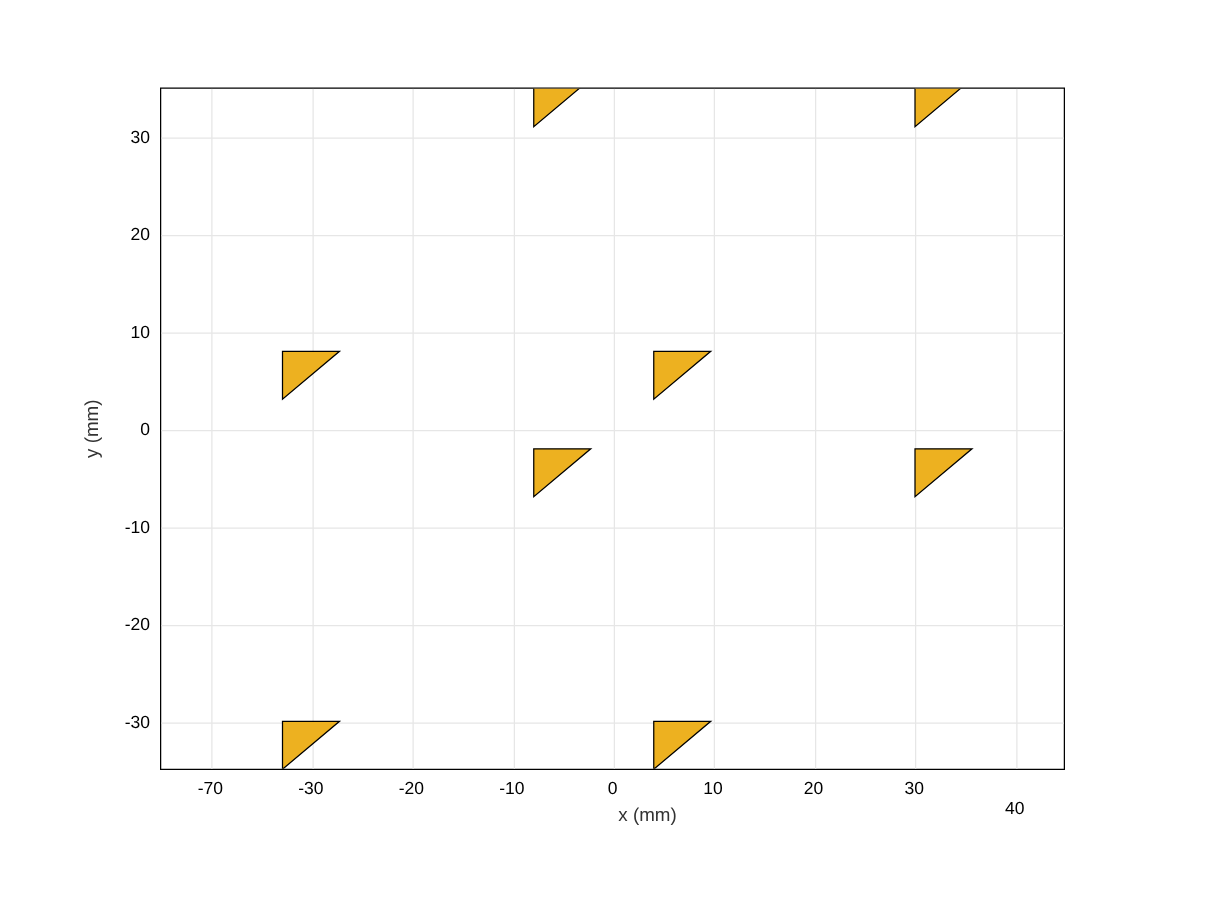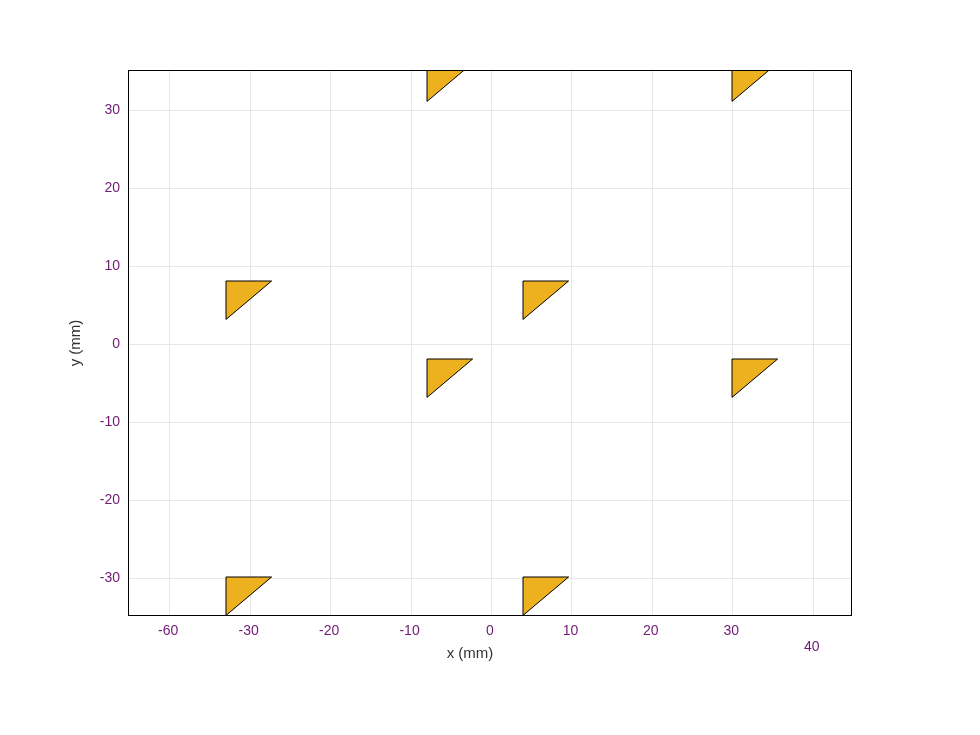--- a/index.html
+++ b/index.html
@@ -23,21 +23,21 @@
     background: #ffffff;
     overflow: hidden;
   }
   .gridline {
     position: absolute;
     background: #e6e6e6;
   }
   .ticklabel {
     position: absolute;
     font-size: 14px;
-    color: #701a75;
+    color: #000000;
   }
   .ticklabel.x {
     transform: translate(-50%, 0);
   }
   .ticklabel.y {
     transform: translate(-100%, -50%);
   }
   .axlabel {
     position: absolute;
     font-size: 15px;
@@ -119,24 +119,24 @@
           </svg>
         </div>
         <div class="triangle" style="left: 627.467px; top: 312px;">
           <svg width="48" height="48">
             <polygon points="0,0 0,38.400000000000006 45.599999999999994,0" fill="#EDB120" stroke="#000000" stroke-width="1" stroke-linejoin="miter"></polygon>
           </svg>
         </div>
       </div>
   </div>
 
-  <div id="xlabel" class="axlabel x" style="left: 470px; top: 644px;">x (mm)</div>
+  <div id="xlabel" class="axlabel x" style="left: 518px; top: 644px;">x (mm)</div>
   <div id="ylabel" class="axlabel y" style="left: 74px; top: 343px;">y (mm)</div>
   <div id="xtick-container">
-      <div class="ticklabel x" style="left: 168.222px; top: 622px;">-60</div>
+      <div class="ticklabel x" style="left: 168.222px; top: 622px;">-70</div>
       <div class="ticklabel x" style="left: 248.667px; top: 622px;">-30</div>
       <div class="ticklabel x" style="left: 329.111px; top: 622px;">-20</div>
       <div class="ticklabel x" style="left: 409.556px; top: 622px;">-10</div>
       <div class="ticklabel x" style="left: 490px; top: 622px;">0</div>
       <div class="ticklabel x" style="left: 570.444px; top: 622px;">10</div>
       <div class="ticklabel x" style="left: 650.889px; top: 622px;">20</div>
       <div class="ticklabel x" style="left: 731.333px; top: 622px;">30</div>
       <div class="ticklabel x" style="left: 811.778px; top: 638px;">40</div>
     </div>
   <div id="ytick-container">

